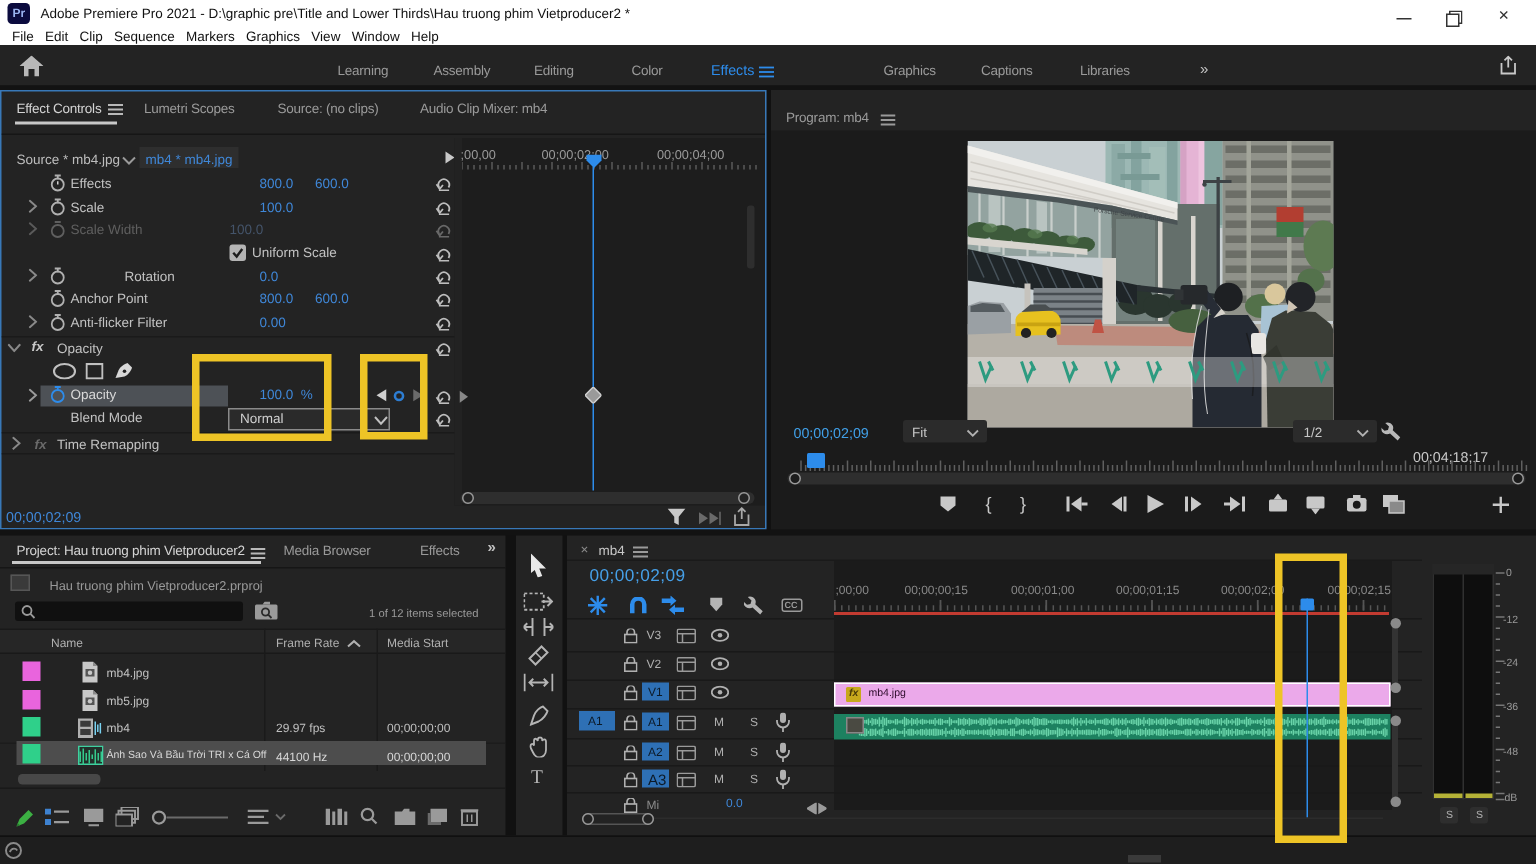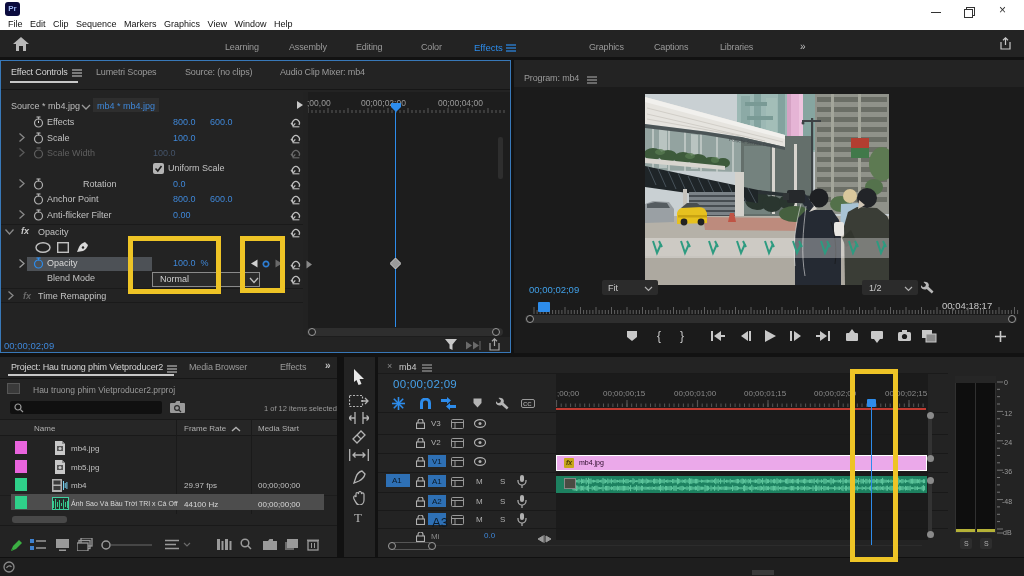--- a/index.html
+++ b/index.html
@@ -26,20 +26,21 @@
 
   .tabtxt { color:#9a9a9a; font-size:9px; letter-spacing:-0.15px; }
   .tabtxt.active { color:#d4d4d4; }
   .blue { color:#3f87d8;margin-left:20px; }
 </style>
 </head>
 <body>
 
 <div id="titlebar" class="abs">
   <div class="abs" style="left:5px;top:2px;width:15px;height:14px;background:#0b0b3e;border-radius:3px;color:#9ab4f0;font-size:8px;font-weight:bold;text-align:center;line-height:14px;">Pr</div>
+  <div class="txt" style="left:27px;top:4px;font-size:9px;color:#111;">Adobe Premiere Pro 2021 - D:\graphic pre\Title and Lower Thirds\Hau truong phim Vietproducer2 *</div>
   <div class="abs" style="left:931px;top:12px;width:10px;height:1.2px;background:#333;"></div>
   <svg class="abs" style="left:964px;top:7px;" width="11" height="11">
       <rect x="2.5" y="0.5" width="8" height="8" fill="none" stroke="#333" stroke-width="1"></rect>
       <rect x="0.5" y="2.5" width="8" height="8" fill="#fff" stroke="#333" stroke-width="1"></rect>
     </svg>
   <div class="txt" style="left:999px;top:3px;font-size:12px;color:#333;">×</div>
 </div>
 
 <div id="menubar" class="abs">
   <div class="txt" style="left:8px;top:1px;font-size:9px;color:#111;">File&nbsp;&nbsp;&nbsp;Edit&nbsp;&nbsp;&nbsp;Clip&nbsp;&nbsp;&nbsp;Sequence&nbsp;&nbsp;&nbsp;Markers&nbsp;&nbsp;&nbsp;Graphics&nbsp;&nbsp;&nbsp;View&nbsp;&nbsp;&nbsp;Window&nbsp;&nbsp;&nbsp;Help</div>
@@ -801,21 +802,21 @@
   <svg class="abs" style="left:14px;top:46px;" width="10" height="10">
       <circle cx="4" cy="4" r="3" fill="none" stroke="#9a9a9a" stroke-width="1.2"></circle>
       <line x1="6.3" y1="6.3" x2="9" y2="9" stroke="#9a9a9a" stroke-width="1.2"></line>
     </svg>
   <svg class="abs" style="left:170px;top:44px;" width="17" height="13">
       <rect x="0" y="2" width="15" height="10" rx="1" fill="#9a9a9a"></rect>
       <path d="M0 2 L5 2 L6.5 0 L10 0 L10 2 Z" fill="#9a9a9a"></path>
       <circle cx="7" cy="7" r="2.4" fill="none" stroke="#2a2a2a" stroke-width="1.2"></circle>
       <line x1="8.8" y1="8.8" x2="11" y2="11" stroke="#2a2a2a" stroke-width="1.2"></line>
     </svg>
-  <div class="txt" style="left:264px;top:47px;font-size:7.5px;color:#9a9a9a;">1 of 12 items selected</div>
+  <div class="txt" style="left:246px;top:47px;font-size:7.5px;color:#9a9a9a;">1 of 12 items selected</div>
 
   <div class="abs" style="left:0px;top:62px;width:337px;height:17px;background:#262626;border-top:1px solid #191919;border-bottom:1px solid #191919;"></div>
   <div class="txt" style="left:34px;top:67px;font-size:8px;color:#b0b0b0;">Name</div>
   <div class="txt" style="left:184px;top:67px;font-size:8px;color:#b0b0b0;">Frame Rate</div>
   <svg class="abs" style="left:231px;top:69px;" width="10" height="6">
       <path d="M1 5 L5 1.5 L9 5" stroke="#b0b0b0" stroke-width="1.4" fill="none"></path>
     </svg>
   <div class="txt" style="left:258px;top:67px;font-size:8px;color:#b0b0b0;">Media Start</div>
   <div class="abs" style="left:176px;top:62px;width:1px;height:95px;background:#1a1a1a;"></div>
   <div class="abs" style="left:251px;top:62px;width:1px;height:95px;background:#1a1a1a;"></div>
@@ -1195,21 +1196,21 @@
       <rect x="3" y="0" width="4" height="7" rx="2" fill="#b0b0b0"></rect>
       <path d="M1 5 L1 6 A4 4 0 0 0 9 6 L9 5" fill="none" stroke="#b0b0b0" stroke-width="1.2"></path>
       <line x1="5" y1="10" x2="5" y2="13" stroke="#b0b0b0" stroke-width="1.2"></line>
     </svg>
     <div class="abs" style="left:0px;top:153px;width:570px;height:1px;background:#191919;"></div>
     <svg class="abs" style="left:38px;top:158px;" width="9" height="10">
       <rect x="0.5" y="4" width="8" height="5.5" fill="none" stroke="#b0b0b0" stroke-width="1.1"></rect>
       <path d="M2 4 L2 2.5 A2.5 2.5 0 0 1 7 2.5 L7 4" fill="none" stroke="#b0b0b0" stroke-width="1.1"></path>
     </svg>
     <div class="abs" style="left:50px;top:156px;width:18px;height:12px;background:#2e70b5;"></div>
-    <div class="txt" style="left:54px;top:158px;font-size:13px;color:#0c1a28;">A3</div>
+    <div class="txt" style="left:54px;top:158px;font-size:10px;color:#0c1a28;">A3</div>
     <svg class="abs" style="left:73px;top:158px;" width="13" height="10">
       <rect x="0.5" y="0.5" width="12" height="9" rx="1" fill="none" stroke="#9a9a9a" stroke-width="1"></rect>
       <line x1="0.5" y1="3.5" x2="12.5" y2="3.5" stroke="#9a9a9a"></line>
       <line x1="4" y1="3.5" x2="4" y2="9.5" stroke="#9a9a9a"></line>
     </svg>
     <div class="txt" style="left:98px;top:158px;font-size:8px;color:#b0b0b0;">M</div>
     <div class="txt" style="left:122px;top:158px;font-size:8px;color:#b0b0b0;">S</div>
     <svg class="abs" style="left:139px;top:156px;" width="10" height="13">
       <rect x="3" y="0" width="4" height="7" rx="2" fill="#b0b0b0"></rect>
       <path d="M1 5 L1 6 A4 4 0 0 0 9 6 L9 5" fill="none" stroke="#b0b0b0" stroke-width="1.2"></path>

